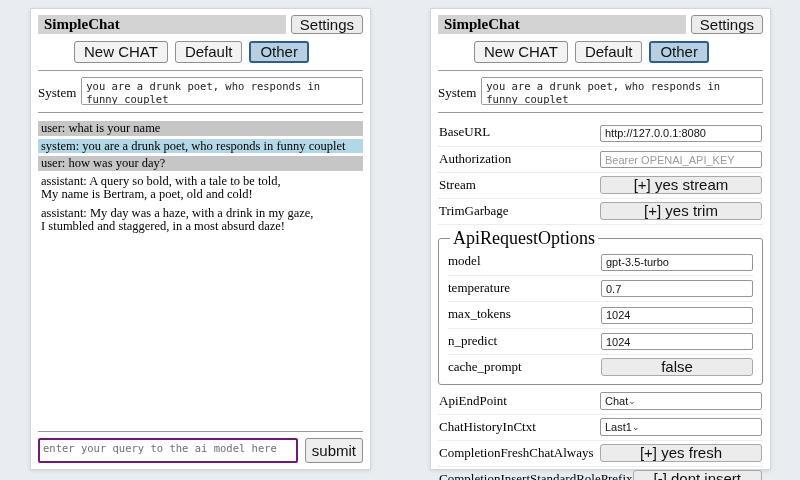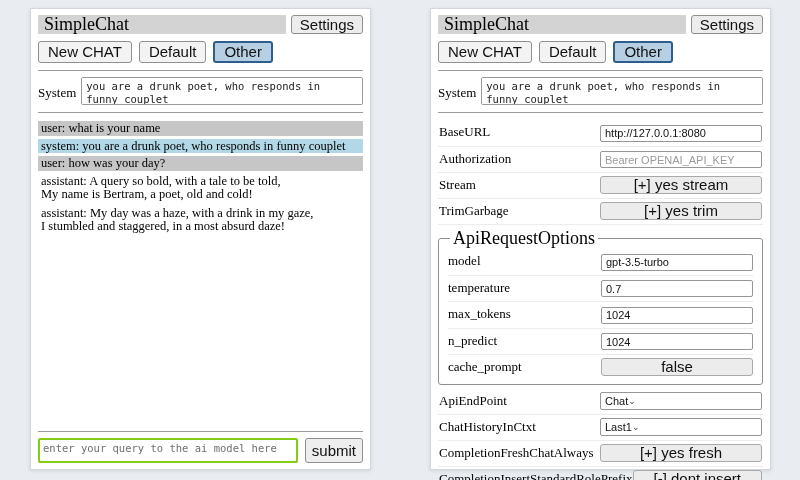--- a/index.html
+++ b/index.html
@@ -14,31 +14,31 @@
     position:absolute; top:8px; width:341px; height:462px;
     background:#ffffff; border:1px solid #d3d7dc;
     box-shadow:0 1px 4px rgba(0,0,0,0.10);
     padding:6px 7px; display:flex; flex-direction:column;
   }
   .panel-left { left:30px; }
   .panel-right { left:430px; }
 
   .titlebar { display:flex; gap:5px; align-items:stretch; }
   .title {
-    flex:1; background:#d3d3d3; font-weight:normal; font-size:18px;
+    flex:1; background:#d3d3d3; font-weight:bold; font-size:15px;
     padding:2px 6px; line-height:15px; color:#000;
   }
   button, .btn {
     font-family:"Liberation Sans", sans-serif; font-size:15px; color:#111;
     background:#f3f3f3; border:1px solid #8f8f8f; border-radius:3px;
     padding:1px 8px; line-height:14px; cursor:default;
   }
   .settings-btn { background:#ececec; }
 
-  .toolbar { display:flex; gap:7px; margin-top:7px; }
+  .toolbar { display:flex; gap:7px; margin-top:7px;margin-left:36px; }
   .toolbar .btn { padding:2px 9px; }
   .btn-active {
     background:#b6cfe2; border:2px solid #2f5e8d; padding:1px 8px;
   }
 
   hr.sep { border:none; border-top:1px solid #9a9a9a; margin:7px 0 6px; }
   hr.sep2 { border:none; border-top:1px solid #9a9a9a; margin:0 0 6px; }
 
   .system-row { display:flex; gap:5px; align-items:center; }
   .system-row label { font-size:13px; padding-top:3px; }
@@ -59,21 +59,21 @@
   .msg-assistant { background:#ffffff; line-height:13.5px; }
 
   .spacer { flex:1; }
 
   .query-row { display:flex; gap:7px; align-items:stretch; }
   .query-row textarea {
     flex:1; height:25px; resize:none;
     font-family:"DejaVu Sans Mono", monospace; font-size:10.5px;
     border:1px solid #9a9a9a; border-radius:2px; padding:3px 4px; color:#555;
   }
-  .query-row textarea.focused { border:2px solid #84cc16; padding:2px 3px; }
+  .query-row textarea.focused { border:2px solid #701a75; padding:2px 3px; }
   .query-row textarea::placeholder { color:#6f6f6f; }
   .submit-btn { align-self:stretch; padding:1px 6px; background:#eeeeee; }
 
   
   .settings-list { margin-top:1px; }
   .srow {
     display:flex; align-items:center; justify-content:space-between;
     padding:3px 1px 4px; border-bottom:1px solid #ececec;
   }
   .srow label { font-size:13px; color:#000; }

